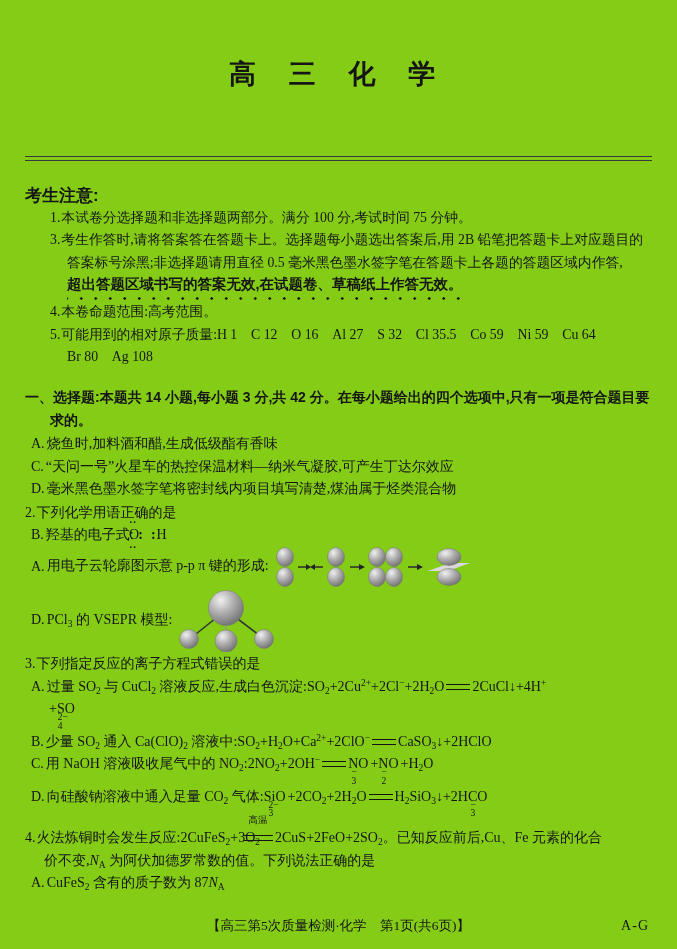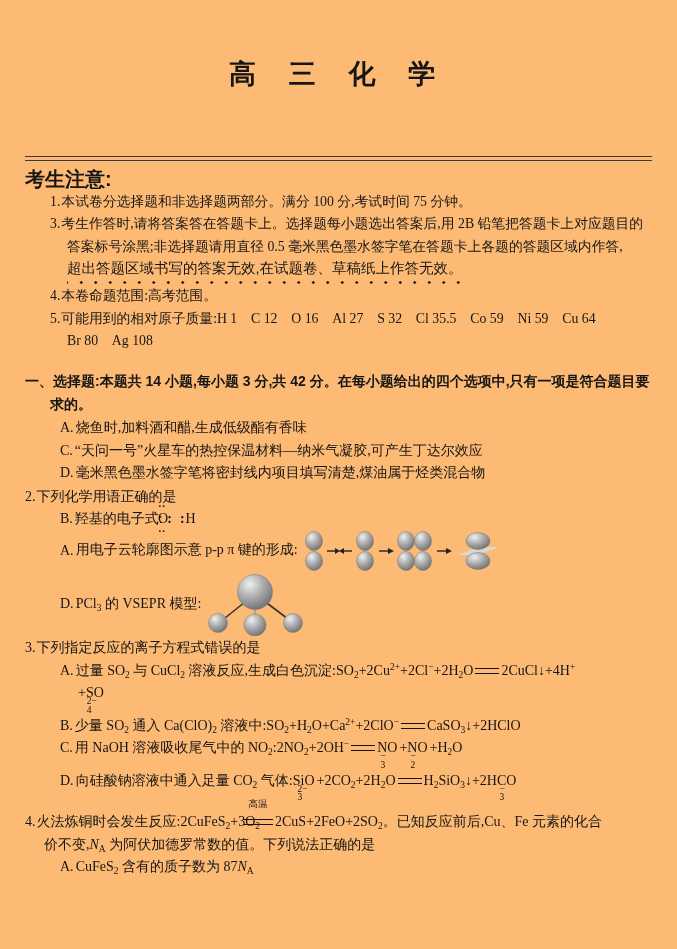--- a/index.html
+++ b/index.html
@@ -1,46 +1,46 @@
 <!DOCTYPE html>
 <html><head>
 <meta charset="utf-8">
 <style>
   html,body{margin:0;padding:0;background:#e9e9e9;}
   .page{
-    position:relative;width:677px;height:949px;margin:0 auto;background:#fdba74;
+    position:relative;width:677px;height:949px;margin:0 auto;background:#84cc16;
     box-sizing:border-box;padding:0 25px;overflow:hidden;color:#151515;
     font-family:"Liberation Serif","DejaVu Serif",serif;
   }
   
   .title{
     margin:56px 0 0 0;text-align:center;font-size:27px;font-weight:600;
     letter-spacing:13px;line-height:36px;font-family:"Liberation Serif","DejaVu Serif",serif;
   }
   .rule{margin-top:64px;height:3px;border-top:1.6px solid #3a3a3a;border-bottom:1px solid #3a3a3a;}
   
-  .nhead{margin-top:7px;font-family:"Liberation Sans","DejaVu Sans",sans-serif;font-weight:bold;font-size:20px;line-height:23px;}
+  .nhead{margin-top:23px;font-family:"Liberation Sans","DejaVu Sans",sans-serif;font-weight:bold;font-size:17px;line-height:23px;}
   .nitem{margin-left:25px;padding-left:17px;text-indent:-17px;font-size:13.8px;line-height:22.4px;}
   .nnum{margin-right:1px;}
   .nbold{
     display:block;width:fit-content;text-indent:0;
-    font-family:"Liberation Sans","DejaVu Sans",sans-serif;font-weight:normal;font-size:14.5px;
+    font-family:"Liberation Sans","DejaVu Sans",sans-serif;font-weight:bold;font-size:14.5px;
     padding-bottom:6px;line-height:21px;
     background-image:radial-gradient(circle,#111 1.15px,rgba(0,0,0,0) 1.45px);
     background-size:14.5px 5px;background-repeat:repeat-x;background-position:7px 100%;
   }
   
   .sechead{
     margin-top:18px;font-family:"Liberation Sans","DejaVu Sans",sans-serif;font-weight:bold;
     font-size:14px;line-height:23px;padding-left:25px;text-indent:-25px;
   }
   
   .q{margin-top:1px;}
   .qstem{font-size:14px;line-height:22.4px;padding-left:19px;text-indent:-19px;}
-  .opt{margin-left:35px;padding-left:18px;text-indent:-18px;font-size:14px;line-height:22.4px;}
+  .opt{margin-left:6px;padding-left:18px;text-indent:-18px;font-size:14px;line-height:22.4px;}
   .olabel{margin-right:2px;}
   sub,sup{font-size:9.5px;line-height:0;}
   sub{vertical-align:-0.35em;}
   sup{vertical-align:0.55em;}
   .nvar{font-style:italic;}
   
   .stk{display:inline-flex;flex-direction:column;vertical-align:-0.5em;line-height:1;margin:0 1px;}
   .stk b{font-weight:normal;font-size:9.5px;line-height:0.92;display:block;text-align:left;}
   
   .deq{
@@ -163,14 +163,18 @@
             <b>3</b>
           </span></span></div>
   </div>
 
   <div class="q">
     <div class="qstem q4stem"><span class="nnum">4.</span><span>火法炼铜时会发生反应:2CuFeS<sub>2</sub>+3O<sub>2</sub><span class="over"><i>高温</i><span class="deq deq-w"></span></span>2CuS+2FeO+2SO<sub>2</sub>。已知反应前后,Cu、Fe 元素的化合<br>价不变,<i class="nvar">N</i><sub>A</sub> 为阿伏加德罗常数的值。下列说法正确的是</span></div>
     <div class="opt"><span class="olabel">A.</span><span>CuFeS<sub>2</sub> 含有的质子数为 87<i class="nvar">N</i><sub>A</sub></span></div>
 
   </div>
 
+  <div class="footer">
+    <span>【高三第5次质量检测·化学　第1页(共6页)】</span>
+    <span class="fcode">A-G</span>
+  </div>
 
 </div>
 
 </body></html>

